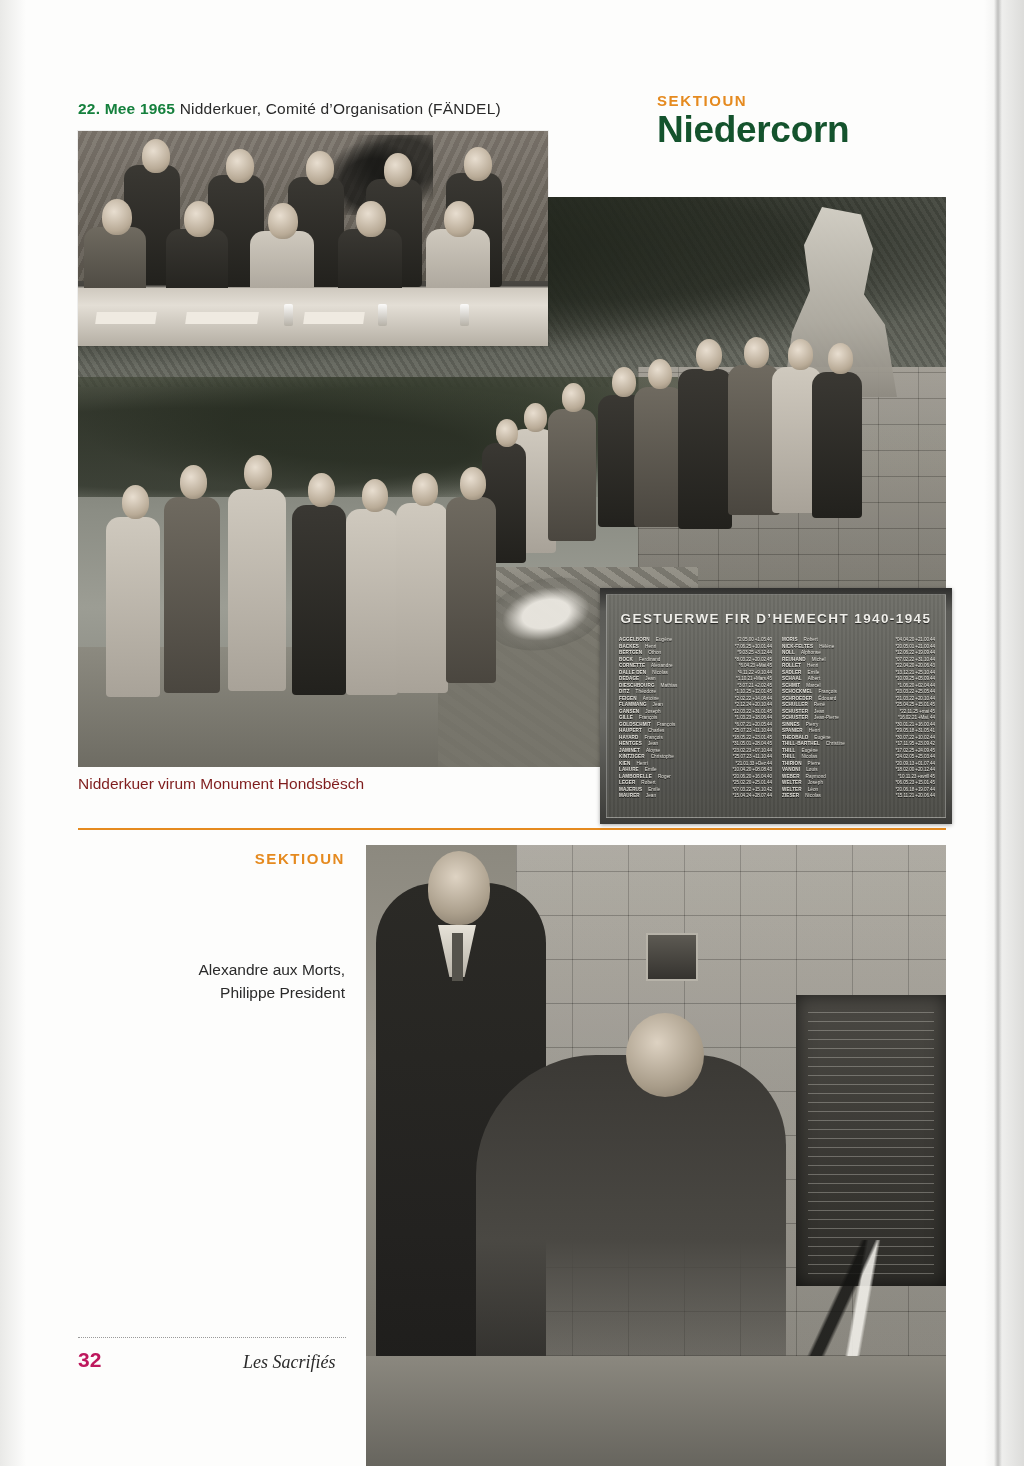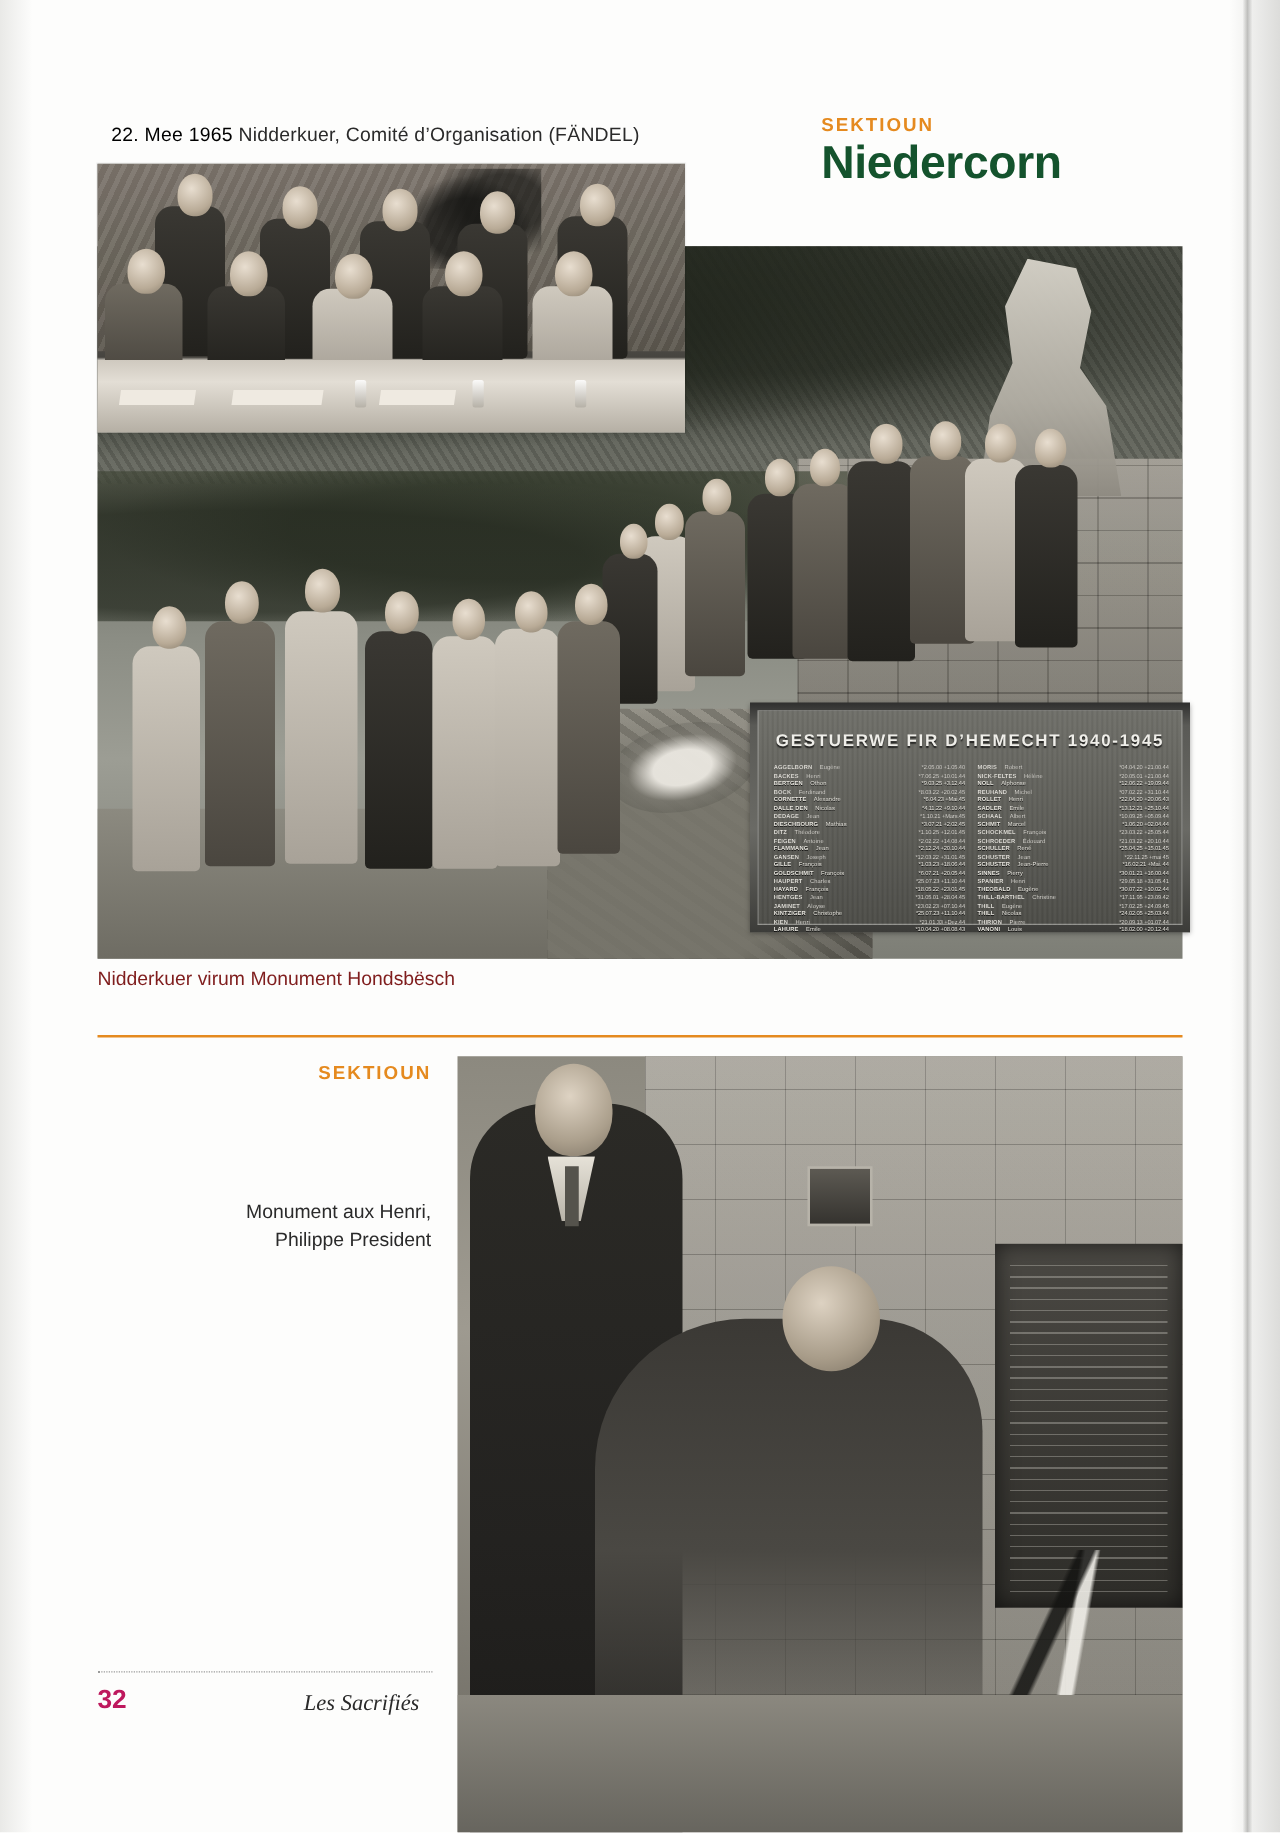--- a/index.html
+++ b/index.html
@@ -45,23 +45,22 @@
   
   .top-caption {
     position: absolute;
     left: 78px;
     top: 100px;
     font-size: 15.5px;
     letter-spacing: 0.2px;
     white-space: nowrap;
   }
   .top-caption .date {
-    font-weight: normal;
-    color: #000000;
-    margin-left: 11px;
+    font-weight: bold;
+    color: #15803d;
   }
   .top-caption .rest {
     color: #2a2a2a;
   }
 
   
   .sektioun-label {
     font-size: 15px;
     font-weight: bold;
     letter-spacing: 1.6px;
@@ -223,23 +222,23 @@
     position: absolute; left: 408px; bottom: 118px; width: 120px; height: 70px;
     background:
       radial-gradient(ellipse at 50% 50%, rgba(235,232,225,0.95) 0 28%, rgba(120,118,110,0.5) 52%, rgba(70,70,64,0.2) 70%);
     transform: rotate(-12deg);
     border-radius: 50%;
   }
 
   
   #photo-plaque {
     left: 600px;
-    top: 562px;
+    top: 588px;
     width: 352px;
-    height: 184px;
+    height: 236px;
     z-index: 5;
     background: linear-gradient(to bottom, #2f2f2e, #5a5a56 10%, #6a6a65 55%, #3c3c39 100%);
     box-shadow: 0 1px 4px rgba(0,0,0,0.35);
   }
   #photo-plaque .plaque-surface {
     position: absolute; inset: 6px;
     background:
       repeating-linear-gradient(90deg, rgba(255,255,255,0.03) 0 2px, rgba(0,0,0,0.03) 2px 4px),
       linear-gradient(to bottom, #6e6e68, #4c4c47);
     border: 1px solid rgba(255,255,255,0.25);
@@ -770,21 +769,21 @@
 
   <div class="caption-under-monument">Nidderkuer virum Monument Hondsbësch</div>
 
   <div class="rule-orange"></div>
 
   <div id="obercorn-heading">
     <div class="sektioun-label">SEKTIOUN</div>
   </div>
 
   <div class="obercorn-caption">
-    <div>Monument aux Henri,</div>
+    <div>Alexandre aux Morts,</div>
     <div>Philippe President</div>
   </div>
 
   <div class="photo" id="photo-obercorn">
     <div class="ph-inner">
       <div class="wall"></div>
       <div class="niche"></div>
       <div class="plaque-dark"></div>
       <div class="man-standing">
         <div class="head"></div>

